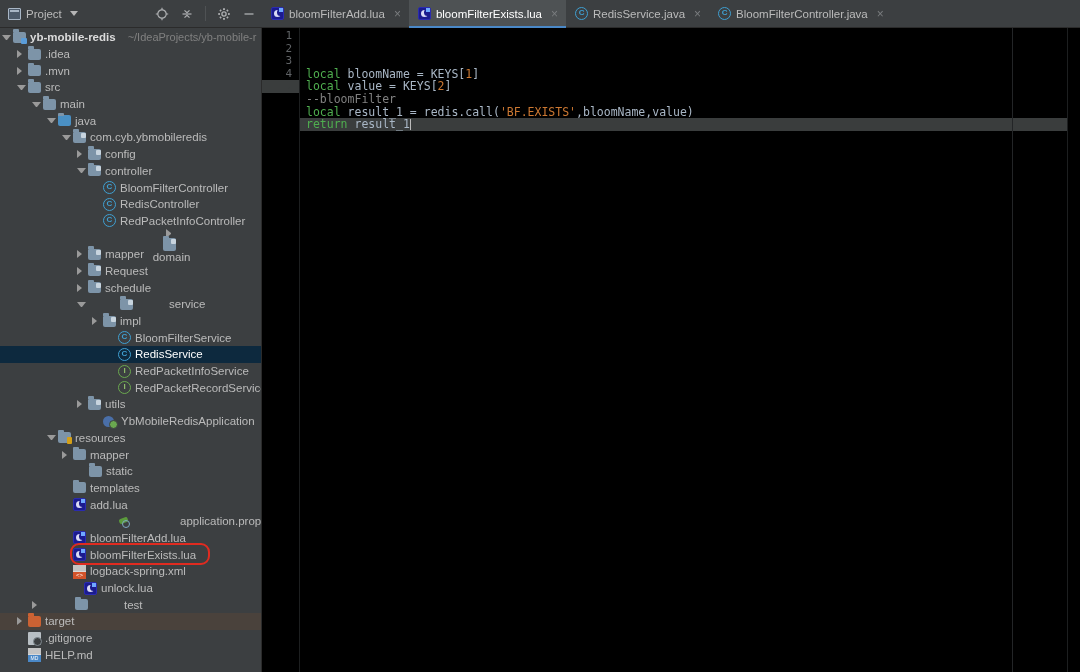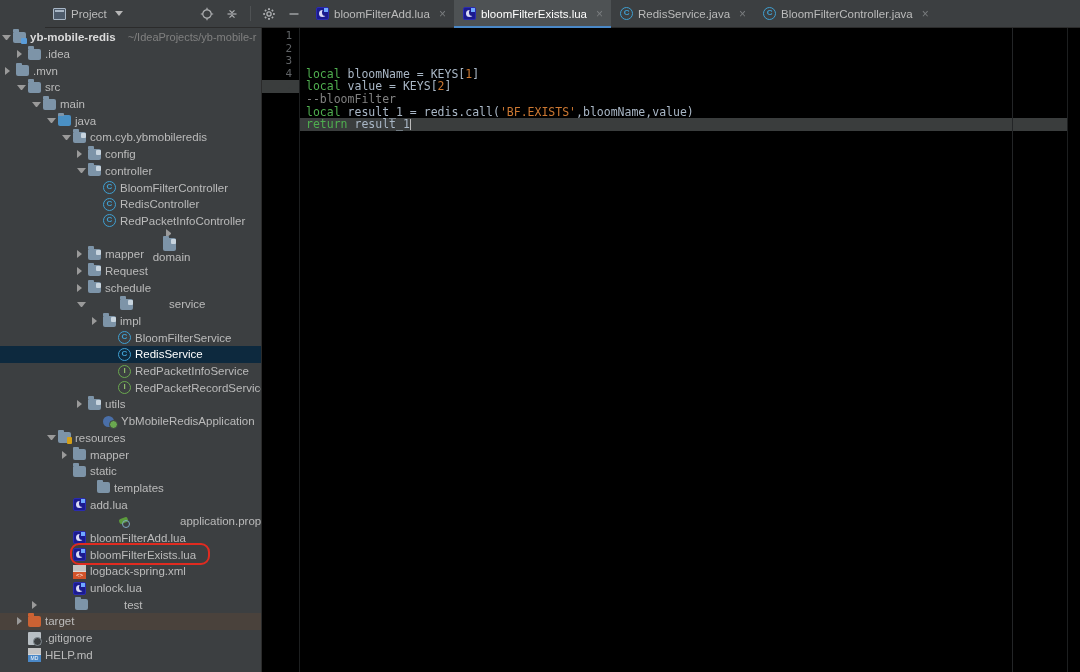--- a/index.html
+++ b/index.html
@@ -5,21 +5,21 @@
   * { box-sizing: border-box; margin: 0; padding: 0; }
   html, body {
     width: 1080px; height: 672px;
     background: #3c3f41;
     font-family: "Liberation Sans", sans-serif;
     overflow: hidden;
   }
   body { display: flex; flex-direction: column; }
 
   
-  .top-row { display: flex; height: 28px; flex: 0 0 28px; padding-left: 45px; }
+  .top-row { display: flex; height: 28px; flex: 0 0 28px; }
 
   .proj-toolbar {
     width: 262px; flex: 0 0 262px;
     background: #3c3f41;
     display: flex; align-items: center;
     border-bottom: 1px solid #2b2b2b;
     position: relative;
   }
   .proj-title {
     display: flex; align-items: center; gap: 5px;
@@ -292,21 +292,21 @@
       <span class="fold badge"></span>
       <span class="lbl" style="font-weight:bold;color:#dcdcdc;">yb-mobile-redis</span>
       <span class="root-path">~/IdeaProjects/yb-mobile-r</span>
     </div>
     <div id="tree-rows">
         <div class="row" style="padding-left: 17px;">
           <span class="arrow right"></span>
           <span class="fold"></span>
           <span class="lbl">.idea</span>
         </div>
-        <div class="row" style="padding-left: 5px; text-align: right;">
+        <div class="row" style="padding-left: 17px; text-align: right;">
           <span class="arrow right"></span>
           <span class="fold"></span>
           <span class="lbl">.mvn</span>
         </div>
         <div class="row" style="padding-left: 17px;">
           <span class="arrow down"></span>
           <span class="fold"></span>
           <span class="lbl">src</span>
         </div>
         <div class="row" style="padding-left: 32px;">
@@ -412,26 +412,26 @@
         <div class="row" style="padding-left: 47px;">
           <span class="arrow down"></span>
           <span class="fold res"></span>
           <span class="lbl">resources</span>
         </div>
         <div class="row" style="padding-left: 62px;">
           <span class="arrow right"></span>
           <span class="fold"></span>
           <span class="lbl">mapper</span>
         </div>
-        <div class="row" style="padding-left: 62px;">
+        <div class="row" style="padding-left: 62px; margin-left: 16px;">
           <span class="arrow none"></span>
           <span class="fold"></span>
           <span class="lbl">static</span>
         </div>
-        <div class="row" style="padding-left: 62px; margin-left: 24px;">
+        <div class="row" style="padding-left: 62px;">
           <span class="arrow none"></span>
           <span class="fold"></span>
           <span class="lbl">templates</span>
         </div>
         <div class="row" style="padding-left: 62px;">
           <span class="arrow none"></span>
           <span class="ic ic-lua"></span>
           <span class="lbl">add.lua</span>
         </div>
         <div class="row" style="padding-left: 62px; gap: 45px;">
@@ -447,21 +447,21 @@
         <div class="row" style="padding-left: 62px;">
           <span class="arrow none"></span>
           <span class="ic ic-lua"></span>
           <span class="lbl">bloomFilterExists.lua</span>
         </div>
         <div class="row" style="padding-left: 62px;">
           <span class="arrow none"></span>
           <span class="ic-xml"></span>
           <span class="lbl">logback-spring.xml</span>
         </div>
-        <div class="row" style="padding-left: 62px;">
+        <div class="row" style="padding-left: 62px; margin-left: 11px;">
           <span class="arrow none"></span>
           <span class="ic ic-lua"></span>
           <span class="lbl">unlock.lua</span>
         </div>
         <div class="row" style="padding-left: 32px; gap: 32px;">
           <span class="arrow right"></span>
           <span class="fold"></span>
           <span class="lbl">test</span>
         </div>
         <div class="row target-hl" style="padding-left: 17px;">

